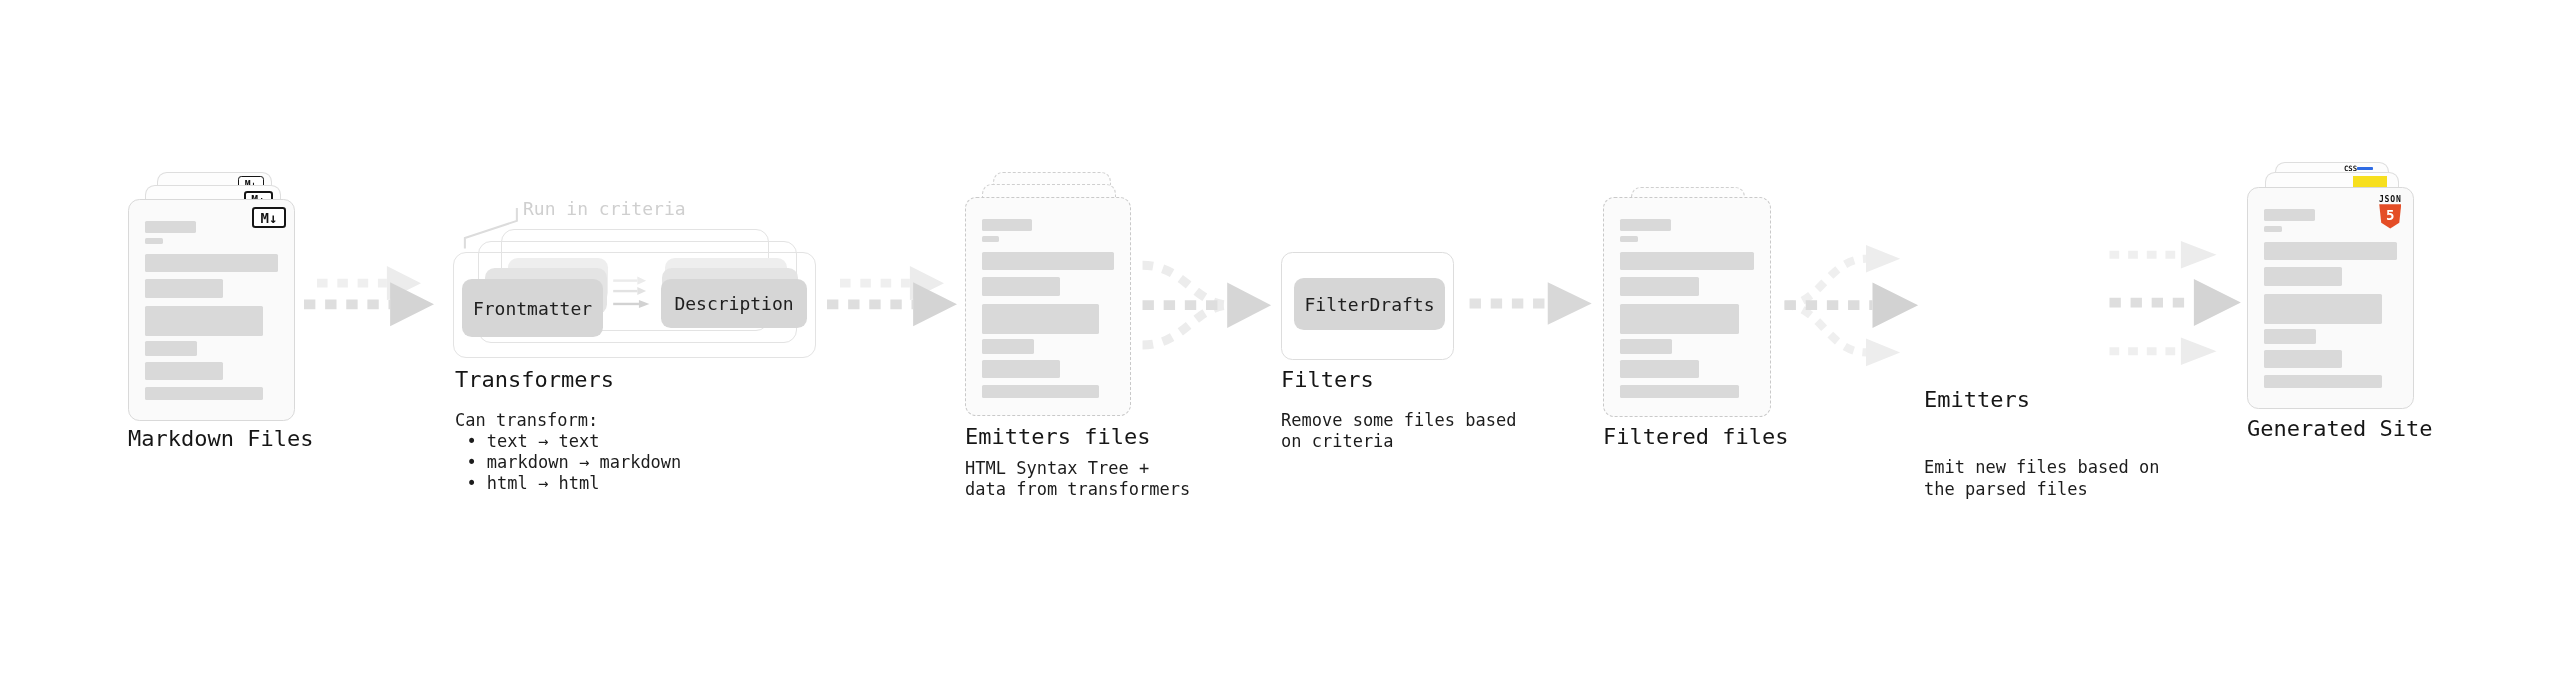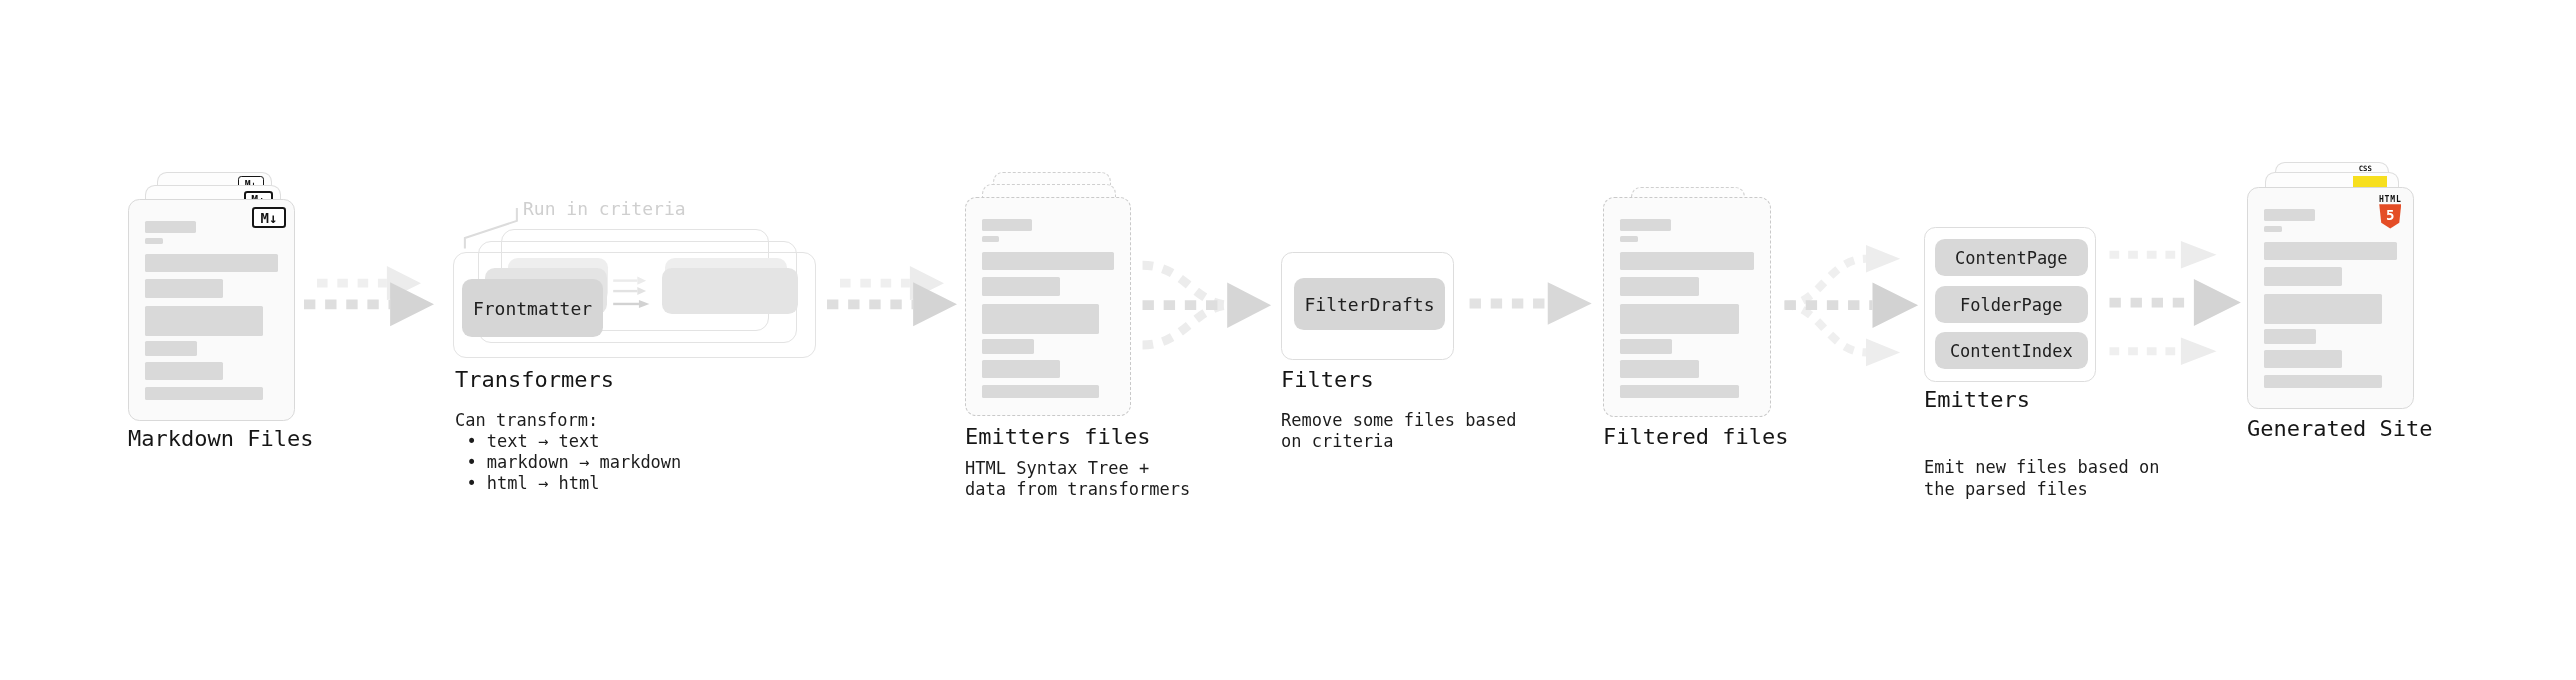--- a/index.html
+++ b/index.html
@@ -27,21 +27,21 @@
   .md-badge.front{right:8.1px;top:7.3px;width:34px;height:21px;font-size:14px;}
   .md-badge.mid{right:7.3px;top:4.9px;width:29px;height:18px;font-size:11.4px;border-width:2px;}
   .md-badge.back{right:7.3px;top:3.3px;width:26px;height:16.3px;font-size:9.8px;border-width:1.6px;}
 
   
   .html5-logo{position:absolute;right:11.4px;top:6.5px;display:flex;flex-direction:column;align-items:center;}
   .h5-word{font-size:8.1px;font-weight:800;letter-spacing:0.8px;color:#111;line-height:8.1px;}
   .h5-shield{margin-top:1.6px;width:22px;height:24.4px;background:#e44d26;clip-path:polygon(0 0,100% 0,91% 76%,50% 100%,9% 76%);display:flex;align-items:center;justify-content:center;}
   .h5-num{font-weight:700;font-size:14px;color:#fff;font-style:normal;margin-top:-2.4px;}
   .js-mini{position:absolute;right:11.4px;top:3.3px;width:34px;height:18px;background:#f7df1e;}
-  .css-mini{position:absolute;right:14.6px;top:1.6px;display:flex;flex-direction:column;align-items:center;}
+  .css-mini{position:absolute;right:14.6px;top:1.6px;display:flex;align-items:center;}
   .css-word{font-size:7.3px;font-weight:800;color:#111;line-height:7.3px;}
   .css-bar{margin-top:0.8px;width:16.3px;height:3.3px;background:#2f6be4;border-radius:0.8px;}
 
   
   .stage-title{position:absolute;font-size:22px;font-weight:500;color:#161616;white-space:nowrap;}
   .stage-sub{position:absolute;font-size:17px;line-height:21px;color:#1c1c1c;white-space:nowrap;}
   .stage-sub.lh27{line-height:22px;margin-top:32px;}
   .stage-sub .indent{padding-left:11.4px;}
   .annotation{position:absolute;font-size:18px;color:#cfcfcf;white-space:nowrap;}
 
@@ -92,20 +92,21 @@
     <polyline points="70,2 70,18 6,39 6,52" fill="none" stroke="#dcdcdc" stroke-width="2.5"></polyline>
   </svg>
   <div class="tf-card" style="left:501px;top:229px;width:268px;height:102px;"></div>
   <div class="tf-card" style="left:478px;top:241px;width:319px;height:102px;"></div>
   <div class="tf-card" style="left:453px;top:252px;width:363px;height:106px;"></div>
   <div class="node l3" style="left:508px;top:258px;width:100px;height:44px;"></div>
   <div class="node l3" style="left:665px;top:258px;width:122px;height:44px;"></div>
   <div class="node l2" style="left:485px;top:268px;width:122px;height:46px;"></div>
   <div class="node l2" style="left:662px;top:268px;width:136px;height:46px;"></div>
   <div class="node" style="left:462px;top:279px;width:141px;height:58px;">Frontmatter</div>
+  <div class="node" style="left:661px;top:279px;width:146px;height:49px;">Description</div>
   <svg style="left:613px;top:275px;" width="39" height="37" viewBox="0 0 48 46">
     <line x1="0" y1="7" x2="30" y2="7" stroke="#ebebeb" stroke-width="3"></line>
       <polygon points="30,2 30,12 41,7" fill="#ebebeb"></polygon>
     <line x1="0" y1="20" x2="30" y2="20" stroke="#e2e2e2" stroke-width="3"></line>
       <polygon points="30,15 30,25 41,20" fill="#e2e2e2"></polygon>
     <line x1="0" y1="36" x2="32" y2="36" stroke="#d2d2d2" stroke-width="3"></line>
       <polygon points="32,31 32,41 45,36" fill="#d2d2d2"></polygon>
   </svg>
   <div class="stage-title" style="left:455px;top:367px;">Transformers</div>
   <div class="stage-sub" style="left:455px;top:410px;">
@@ -179,25 +180,20 @@
 
   <svg style="left:1778px;top:244px;" width="145" height="124" viewBox="0 0 178 152">
     <path d="M 8,75 C 52,75 62,18 108,18" fill="none" stroke="#efefef" stroke-width="10" stroke-dasharray="12 11"></path>
     <polygon points="108,1 108,35 150,18" fill="#ededed"></polygon>
     <path d="M 8,75 C 52,75 62,133 108,133" fill="none" stroke="#efefef" stroke-width="10" stroke-dasharray="12 11"></path>
     <polygon points="108,116 108,150 150,133" fill="#ededed"></polygon>
     <line x1="8" y1="75" x2="116" y2="75" stroke="#dcdcdc" stroke-width="12" stroke-dasharray="14 12"></line>
     <polygon points="116,47 116,103 172,75" fill="#d2d2d2"></polygon>
   </svg>
 
-  <div class="panel" style="left:1924px;top:227px;width:172px;height:155px;">
-    <div class="pill" style="top:11.4px;">ContentPage</div>
-    <div class="pill" style="top:58px;">FolderPage</div>
-    <div class="pill" style="top:104px;">ContentIndex</div>
-  </div>
   <div class="stage-title" style="left:1924px;top:387px;">Emitters</div>
   <div class="stage-sub lh27" style="left:1924px;top:424px;">
     <div>Emit new files based on</div>
     <div>the parsed files</div>
   </div>
 
   <svg style="left:2103px;top:240px;" width="146" height="130" viewBox="0 0 180 160">
     <line x1="8" y1="18" x2="96" y2="18" stroke="#efefef" stroke-width="10" stroke-dasharray="12 11"></line>
     <polygon points="96,1 96,35 140,18" fill="#ececec"></polygon>
     <line x1="8" y1="77" x2="112" y2="77" stroke="#dedede" stroke-width="12" stroke-dasharray="14 12"></line>
@@ -210,21 +206,21 @@
     <span class="css-mini">
       <span class="css-word">CSS</span>
       <span class="css-bar"></span>
     </span>
   </div>
   <div class="ghost" style="left:2265px;top:172px;width:134px;height:49px;">
     <span class="js-mini"></span>
   </div>
   <div class="doc" style="left:2247px;top:187px;width:167px;height:222px;">
     <div class="html5-logo">
-      <span class="h5-word">HTML</span>
+      <span class="h5-word">JSON</span>
       <span class="h5-shield">
           <i class="h5-num">5</i>
         </span>
     </div>
     <div class="bars">
         <i class="bar"></i>
         <i class="bar"></i>
         <i class="bar"></i>
         <i class="bar"></i>
         <i class="bar"></i>

